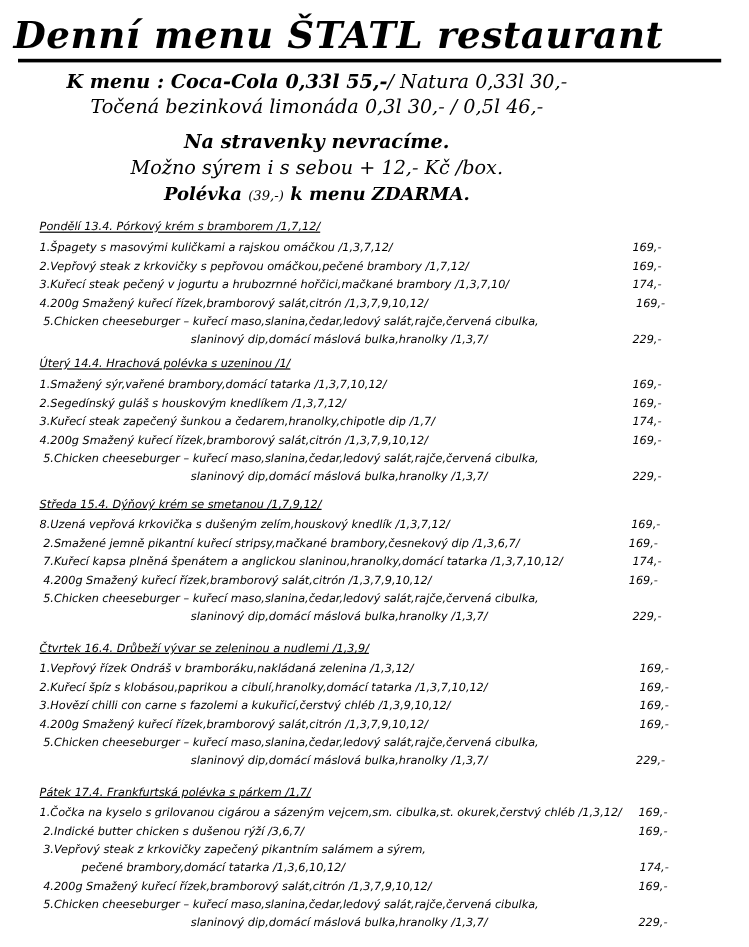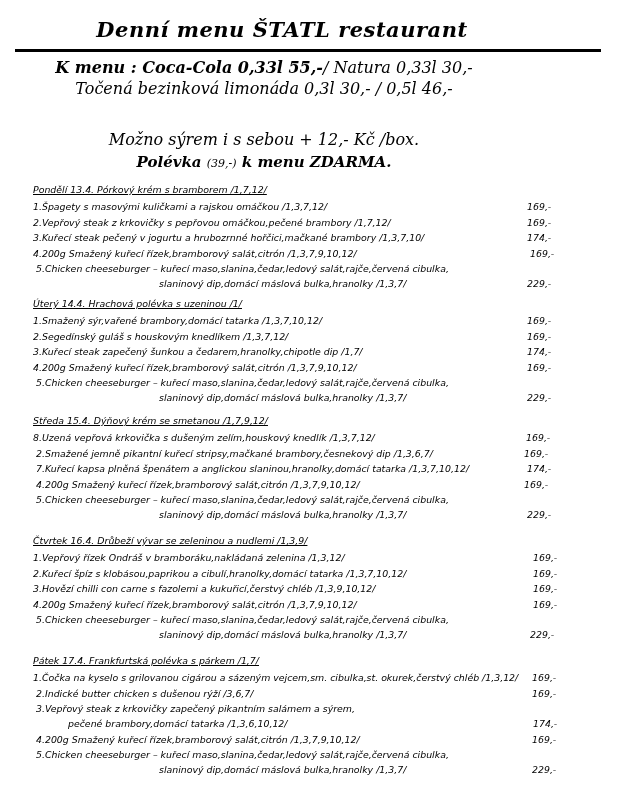--- a/index.html
+++ b/index.html
@@ -2,21 +2,21 @@
 <html><head>
 <meta charset="utf-8">
 <style>
   html, body { margin: 0; padding: 0; background: #ffffff; }
   body { width: 624px; height: 789px; position: relative; overflow: hidden; color: #000; }
   .page { position: absolute; left: 0; top: 0; width: 624px; height: 789px; }
 
   .title {
     position: absolute; left: 0; top: 10px; width: 564px; text-align: center;
     font-family: "DejaVu Serif", serif; font-style: italic; font-weight: bold;
-    font-size: 21px; letter-spacing: 0.5px; line-height: 40px; white-space: nowrap;
+    font-size: 31px; letter-spacing: 0.5px; line-height: 40px; white-space: nowrap;
   }
   .title-rule { position: absolute; left: 15px; top: 49px; width: 586px; height: 3px; background: #000; }
 
   .hdr { position: absolute; left: 0; width: 528px; text-align: center;
     font-family: "DejaVu Serif", serif; font-style: italic; white-space: nowrap; }
   .hdr1 { top: 57px; font-size: 16px; line-height: 22px; }
   .hdr1 b { font-weight: bold; }
   .hdr2 { top: 78px; font-size: 16px; line-height: 22px; font-weight: normal; }
   .hdr3 { top: 107px; font-size: 16px; line-height: 22px; font-weight: bold; }
   .hdr4 { top: 129px; font-size: 16px; line-height: 22px; }
@@ -31,20 +31,21 @@
 </style>
 </head>
 <body>
 
 <div class="page">
   <div class="title">Denní menu ŠTATL restaurant</div>
   <div class="title-rule"></div>
 
   <div class="hdr hdr1"><b>K menu : Coca-Cola 0,33l 55,-</b><span>/ Natura 0,33l 30,-</span></div>
   <div class="hdr hdr2">Točená bezinková limonáda 0,3l  30,- / 0,5l  46,-</div>
+  <div class="hdr hdr3">Na stravenky nevracíme.</div>
   <div class="hdr hdr4">Možno sýrem i s sebou + 12,- Kč /box.</div>
   <div class="hdr hdr5"><span>Polévka </span><span class="small">(39,-)</span><span> k menu ZDARMA.</span></div>
 
   <div id="days">
       <div class="day" style="top: 182px;">
         <div class="day-title">Pondělí  13.4. Pórkový krém s bramborem /1,7,12/</div>
         <div class="item" style="left: 33px; top: 17px;">1.Špagety s masovými kuličkami a rajskou omáčkou /1,3,7,12/</div>
         <div class="price" style="left: 527px; top: 17px;">169,-</div>
         <div class="item" style="left: 33px; top: 33px;">2.Vepřový steak z krkovičky s pepřovou omáčkou,pečené brambory /1,7,12/</div>
         <div class="price" style="left: 527px; top: 33px;">169,-</div>

